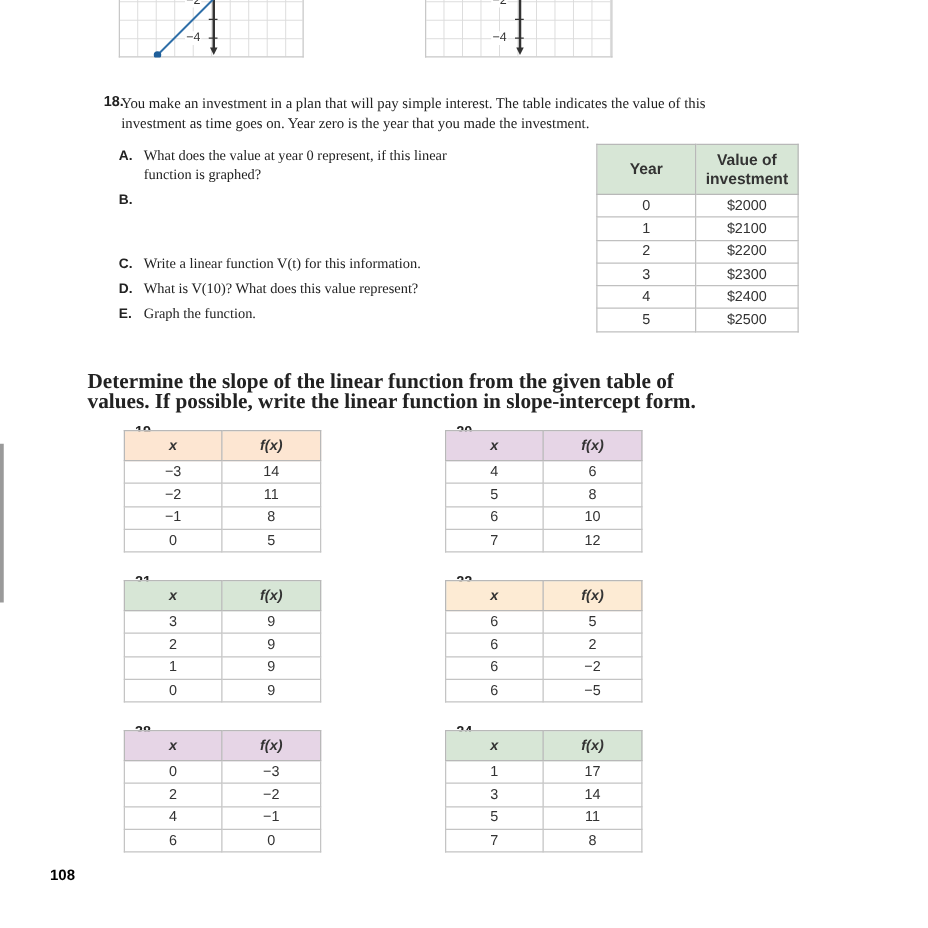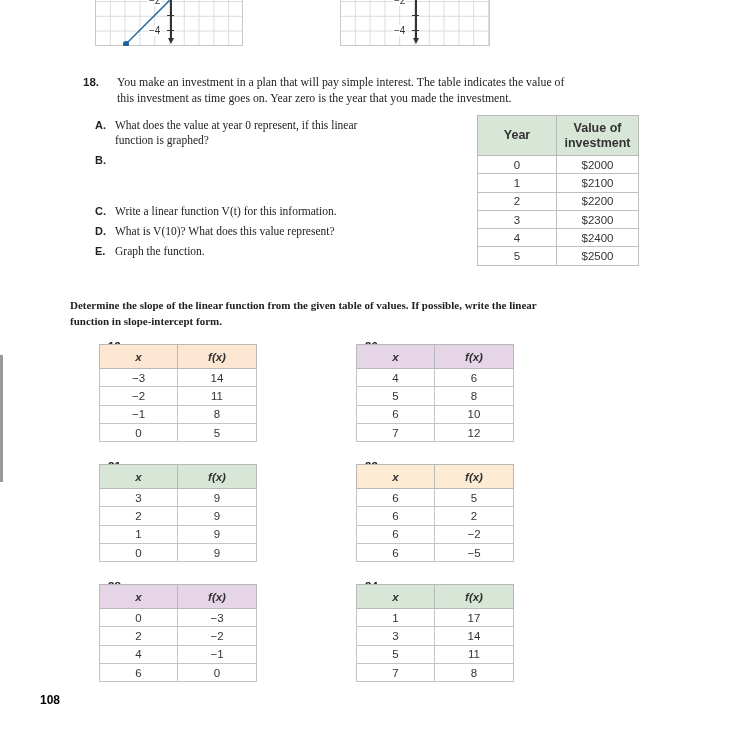--- a/index.html
+++ b/index.html
@@ -18,34 +18,34 @@
   }
   .g-axis { position: absolute; top: 0; width: 1.5px; background: #333; }
   .g-arrow { position: absolute; width: 0; height: 0; border-left: 3px solid transparent; border-right: 3px solid transparent; border-top: 6px solid #333; }
   .g-tick { position: absolute; width: 7px; height: 1px; background: #333; }
   .g-label { position: absolute; font-family: "Liberation Sans", sans-serif; font-size: 10px; color: #333; background: #fff; padding: 0 1px; line-height: 11px; }
 
   
   .pnum { font-family: "Liberation Sans", sans-serif; font-weight: bold; font-size: 11.5px; color: #222; }
   .p18 { left: 83px; top: 74px; width: 490px; font-size: 11.8px; line-height: 16px; }
   .p18 .pnum { position: absolute; left: 0; top: 0; }
-  .p18 .ptext { margin-left: 34px; }
+  .p18 .ptext { margin-left: 14px; }
 
   .sub { position: absolute; left: 95px; width: 280px; font-size: 11.5px; line-height: 15px; }
   .sub .letter { position: absolute; left: 0; top: 0; font-family: "Liberation Sans", sans-serif; font-weight: bold; font-size: 11px; }
   .sub .stext { margin-left: 20px; display: block; }
 
   
   table { border-collapse: collapse; font-family: "Liberation Sans", sans-serif; }
   .inv { position: absolute; left: 477px; top: 115px; width: 162px; }
   .inv th { background: #d7e6d6; font-size: 12.5px; font-weight: bold; color: #333; height: 40px; border: 1px solid #b8b8b8; line-height: 15px; }
   .inv td { font-size: 11.5px; text-align: center; height: 18.3px; border: 1px solid #c0c0c0; color: #333; }
   .inv th:first-child, .inv td:first-child { width: 79px; margin-top: 48px; }
 
-  .instr { left: 70px; top: 297px; width: 500px; font-weight: bold; font-size: 11px; line-height: 16px; }
+  .instr { left: 70px; top: 297px; width: 500px; font-weight: bold; font-size: 17px; line-height: 16px; }
 
   .q { position: absolute; }
   .q .pnum { position: absolute; left: 0; top: 0; margin-left: 38px; }
   .ft { position: absolute; left: 29px; top: 4px; width: 158px; }
   .ft th { height: 24px; font-size: 11.5px; font-weight: bold; font-style: italic; color: #333; border: 1px solid #b8b8b8; }
   .ft td { height: 18.3px; font-size: 11.5px; text-align: center; color: #333; border: 1px solid #c4c4c4; }
   .ft th:first-child, .ft td:first-child { width: 78px; }
   .h-orange th { background: #fde6d2; }
   .h-purple th { background: #e6d5e6; }
   .h-green  th { background: #d7e6d6; }

